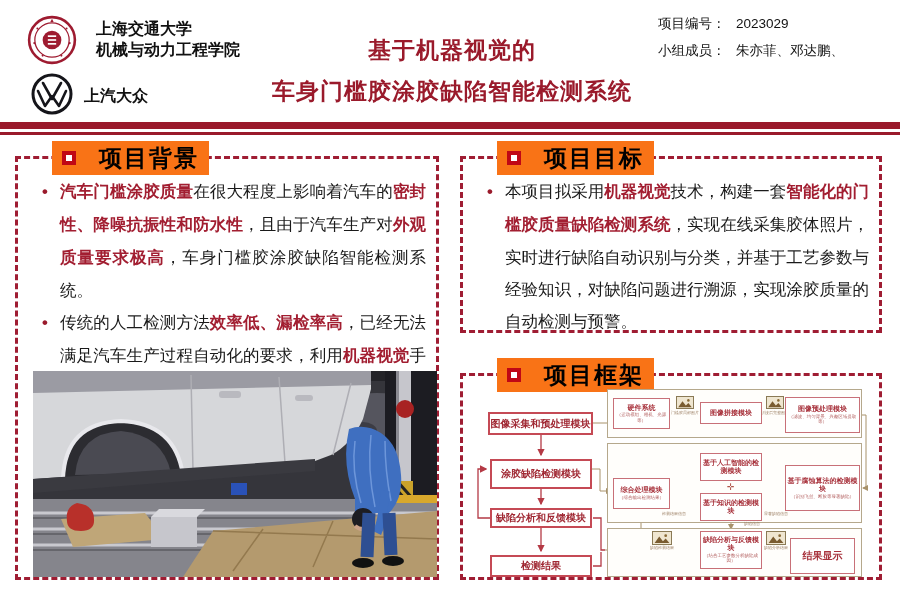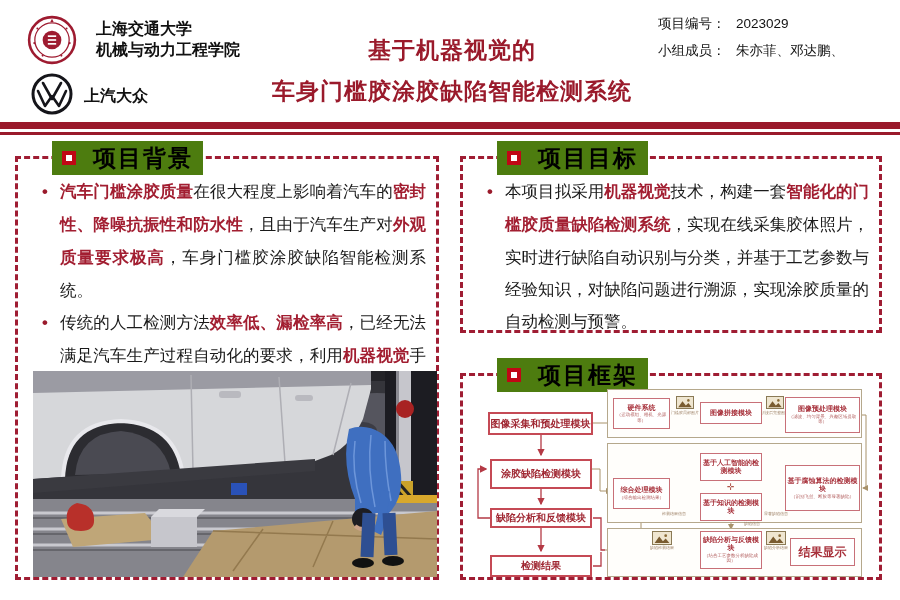--- a/index.html
+++ b/index.html
@@ -22,22 +22,22 @@
 
   .divider { position:absolute; top:122px; left:0; width:900px; }
   .bar1 { height:7px; background:#9a1a2b; }
   .bar2 { height:3px; background:#9a1a2b; margin-top:3px; }
 
   
   .panel { position:absolute; border:3px dashed #9f1d33; background:#fff; }
   .sec-bg    { left:15px;  top:156px; width:424px; height:424px; }
   .sec-goal  { left:460px; top:156px; width:422px; height:177px; }
   .sec-frame { left:460px; top:373px; width:422px; height:207px; }
-  .sec-head { position:absolute; top:-18px; left:34px; background:#4d7c0f; padding:0 10px;
-              display:flex; align-items:center; gap:17px; height:34px; }
+  .sec-head { position:absolute; top:-18px; left:34px; background:#f97316; padding:0 10px;
+              display:flex; align-items:center; gap:23px; height:34px; }
   .sec-head .sq { width:14px; height:14px; border:4.5px solid #c00715; background:#fff; flex:none; }
   .sec-head .st { font-size:23px; font-weight:900; color:#000; letter-spacing:2px; white-space:nowrap; }
 
   
   .blist { margin:16px 10px 0 24px; list-style:none; }
   .blist li { position:relative; padding-left:18px; font-size:16.5px; color:#1a1a1a;
               line-height:32px; text-align:justify; }
   .blist li::before { content:"•"; position:absolute; left:0; top:0; color:#9a1a2b; font-weight:bold; }
   .em { color:#a21e31; font-weight:bold;font-family:Liberation Serif, serif; }
 
@@ -295,19 +295,19 @@
         <span>缺陷分析与反馈模块</span>
         <span class="sub">（结合工艺参数分析缺陷成因）</span>
       </div>
       <div class="imgicon" style="left:306px;top:158px;width:20px;height:14px;">
         <svg viewBox="0 0 18 13">
             <circle cx="13" cy="4" r="1.5" fill="#8a6a35"></circle>
             <path d="M1,12 L6,5 L10,10 L13,7 L17,12 Z" fill="#7a5c30"></path>
           </svg>
       </div>
       <div class="cap" style="left:296px;top:173px;">缺陷分析结果</div>
-      <div class="sbox" style="left:330px;top:165px;width:65px;height:28px;font-size:12px;">
+      <div class="sbox" style="left:330px;top:165px;width:65px;height:36px;font-size:10px;">
         <span>结果显示</span>
       </div>
     </div>
   </section>
 
 </div>
 
 </body></html>

